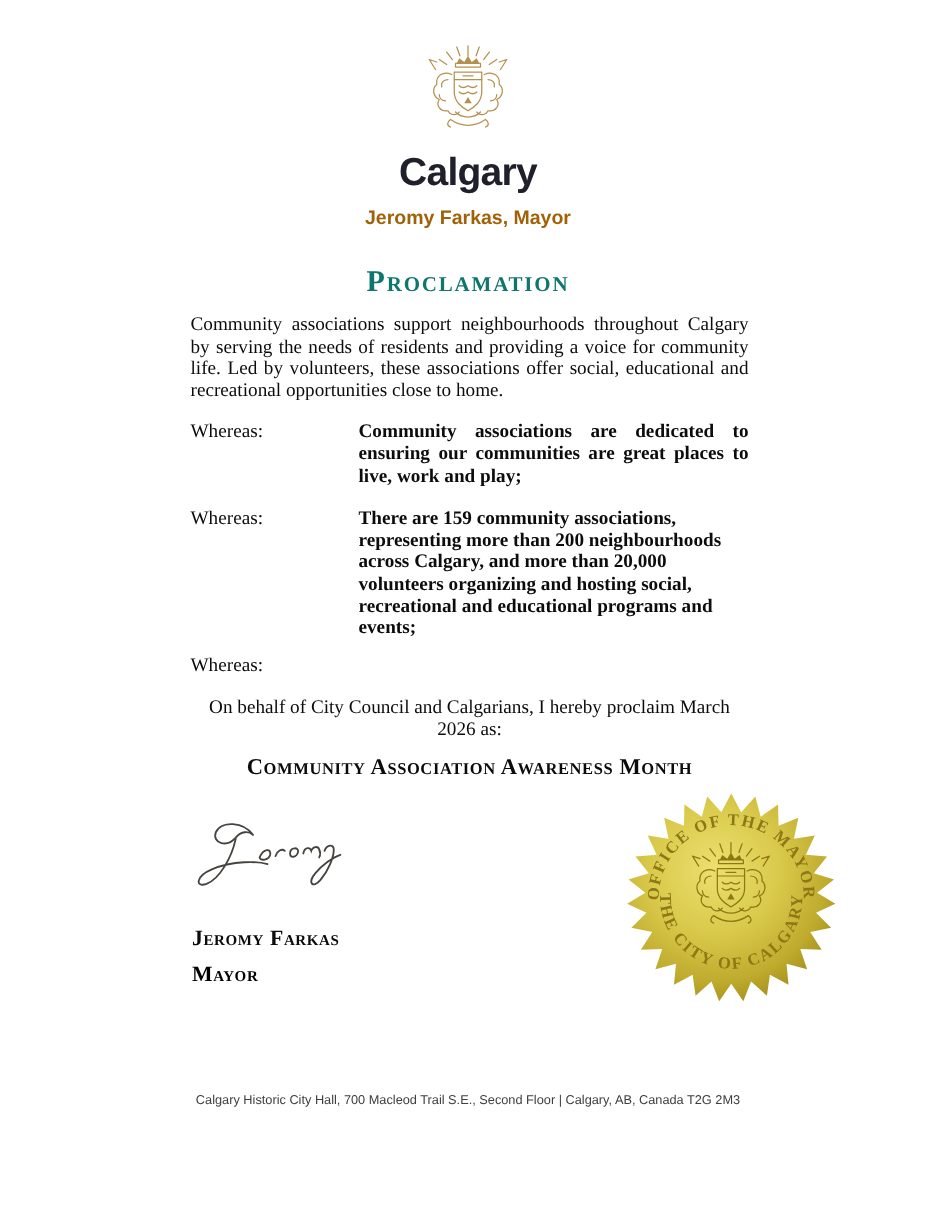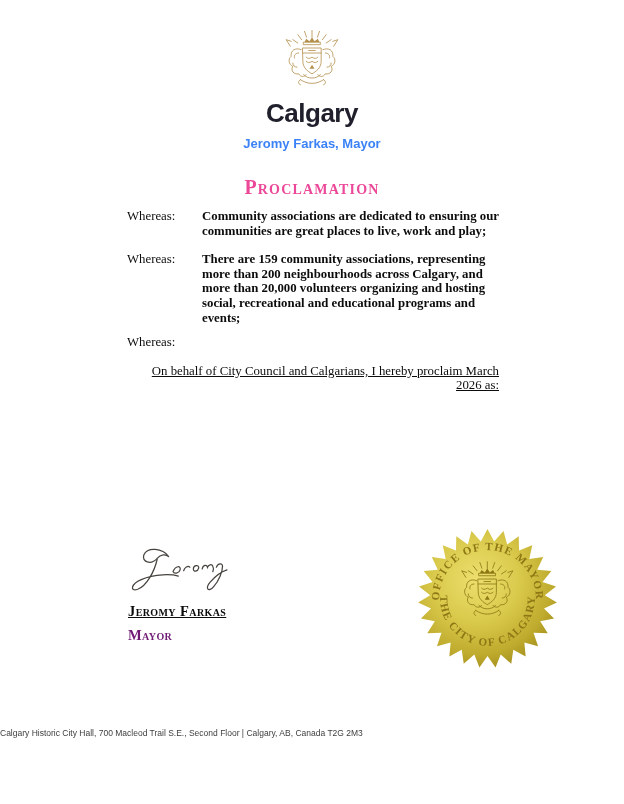--- a/index.html
+++ b/index.html
@@ -14,66 +14,66 @@
   
   .header{position:absolute;top:28px;left:0;width:624px;text-align:center;}
   .crest{width:72px;height:70px;color:#b5914f;display:inline-block;}
   .wordmark{
     font-family:"Liberation Sans", sans-serif;
     font-weight:800;font-size:26px;letter-spacing:-0.5px;
     color:#20202c;line-height:1.05;margin-top:-2px;
   }
   .mayor-line{
     font-family:"Liberation Sans", sans-serif;
-    font-weight:700;font-size:13px;color:#3b82f6;margin-top:9px;
+    font-weight:700;font-size:13px;color:#a16207;margin-top:9px;
   }
   .doc-title{
     margin-top:25px;
     font-variant:small-caps;font-weight:bold;font-size:20px;
-    letter-spacing:1.2px;color:#ec4899;
+    letter-spacing:1.2px;color:#0f766e;
   }
   
   .content{
     position:absolute;left:127px;top:209px;width:372px;
     font-size:12.8px;line-height:14.6px;color:#0c0c0c;
   }
   .intro{text-align:justify;margin:0 0 13px 0;}
-  .whereas-row{display:flex;margin:0 0 14px 0;}
+  .whereas-row{display:flex;margin:0 0 14px 0;gap:37px;}
   .whereas-row.tight{margin-bottom:10px;}
   .whereas-label{flex:0 0 75px;}
   .whereas-text{flex:1;font-weight:bold;}
   .just{text-align:justify;}
-  .proclaim{margin:12px 0 0 0;text-align:right;text-decoration:underline;}
+  .proclaim{margin:12px 0 0 0;text-align:center;}
   .month-title{
     margin-top:11px;text-align:center;
     font-variant:small-caps;font-weight:bold;font-size:15px;
     letter-spacing:0.4px;color:#0b0b0b;
   }
   
   .sig-block{position:absolute;left:128px;top:545px;}
   .sig{width:106px;height:55px;display:block;}
   .sig-name{
     font-variant:small-caps;font-weight:bold;font-size:14.5px;
-    letter-spacing:0.4px;color:#0b0b0b;margin-top:3px;text-decoration:underline;
+    letter-spacing:0.4px;color:#0b0b0b;margin-top:18px;
   }
   .sig-role{
     font-variant:small-caps;font-weight:bold;font-size:14.5px;
-    letter-spacing:0.4px;color:#701a75;margin-top:7px;
+    letter-spacing:0.4px;color:#000000;margin-top:7px;
   }
   
   .seal{position:absolute;left:417px;top:528px;width:141px;height:141px;}
   .seal-text{
     font-family:"Liberation Serif", serif;
     font-size:11px;font-weight:bold;letter-spacing:1.3px;
     fill:#8d7815;
   }
   .seal-crest{color:#8d7815;}
   
   .footer{
-    position:absolute;left:0;top:727px;width:624px;
+    position:absolute;left:0;top:727px;width:624px;text-align:center;
     font-family:"Liberation Sans", sans-serif;
     font-size:8.5px;line-height:12px;color:#3d3d3d;
   }
   .footer-line{white-space:pre-wrap;}
 </style>
 </head>
 <body>
 
 <div class="page">
 
@@ -105,37 +105,39 @@
         </g>
       </defs>
       <use href="#crest-art"></use>
     </svg>
     <div class="wordmark">Calgary</div>
     <div class="mayor-line">Jeromy Farkas, Mayor</div>
     <div class="doc-title">Proclamation</div>
   </div>
 
   <div class="content">
+    <p class="intro">Community associations support neighbourhoods throughout Calgary by serving the needs of residents and providing a voice for community life. Led by volunteers, these associations offer social, educational and recreational opportunities close to home.</p>
 
     <div class="whereas-row">
       <div class="whereas-label">Whereas:</div>
       <div class="whereas-text just">Community associations are dedicated to ensuring our communities are great places to live, work and play;</div>
     </div>
 
     <div class="whereas-row tight">
       <div class="whereas-label">Whereas:</div>
       <div class="whereas-text">There are 159 community associations, representing more than 200 neighbourhoods across Calgary, and more than 20,000 volunteers organizing and hosting social, recreational and educational programs and events;</div>
     </div>
 
     <div class="whereas-row">
       <div class="whereas-label">Whereas:</div>
     </div>
 
     <p class="proclaim">On behalf of City Council and Calgarians, I hereby proclaim March 2026 as:</p>
 
+    <div class="month-title">Community Association Awareness Month</div>
   </div>
 
   <div class="sig-block">
     <svg class="sig" viewBox="0 0 120 62" aria-label="Jeromy">
       <g fill="none" stroke="#474440" stroke-width="1.4" stroke-linecap="round">
         <path d="M46 13 C39 3 22 2 18 11 C15 19 26 23 33 15 C37 10 43 10 46 13"></path>
         <path d="M33 16 C30 30 21 46 11 50 C2 53 3 44 15 39 C31 32 50 33 57 35"></path>
         <path d="M51 30 C54 23 60 23 59 28 C58 32 52 33 51 30"></path>
         <path d="M63 29 C64 25 68 23 70 25"></path>
         <path d="M74 27 C74 22 81 22 80 26 C79 30 74 31 74 27"></path>

